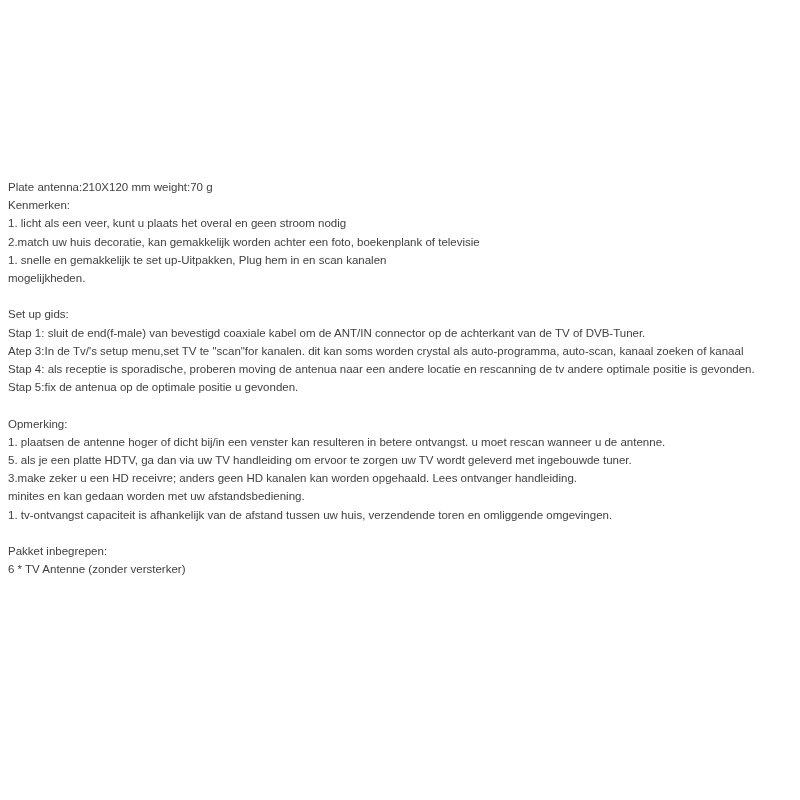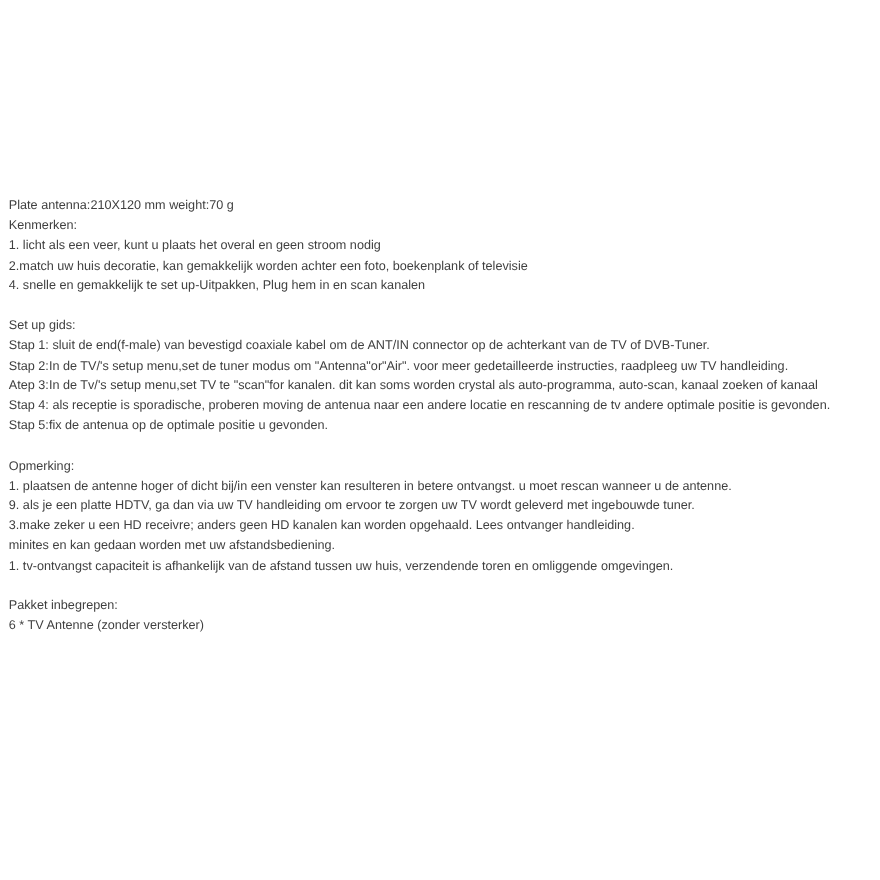--- a/index.html
+++ b/index.html
@@ -44,40 +44,40 @@
   <div class="doc">
 
     <div class="block">
       <p class="line">Plate antenna:210X120 mm weight:70 g</p>
     </div>
 
     <div class="block">
       <p class="line">Kenmerken:</p>
       <p class="line">1. licht als een veer, kunt u plaats het overal en geen stroom nodig</p>
       <p class="line">2.match uw huis decoratie, kan gemakkelijk worden achter een foto, boekenplank of televisie</p>
-      <p class="line">4. snelle en gemakkelijk te set up-Uitpakken, Plug hem in en scan kanalen</p>
+      <p class="line">1. snelle en gemakkelijk te set up-Uitpakken, Plug hem in en scan kanalen</p>
+      <p class="line">mogelijkheden.</p>
     </div>
 
     <div class="spacer"></div>
 
     <div class="block">
       <p class="line">Set up gids:</p>
       <p class="line">Stap 1: sluit de end(f-male) van bevestigd coaxiale kabel om de ANT/IN connector op de achterkant van de TV of DVB-Tuner.</p>
-      <p class="line">Stap 2:In de TV/'s setup menu,set de tuner modus om "Antenna"or"Air". voor meer gedetailleerde instructies, raadpleeg uw TV handleiding.</p>
       <p class="line">Atep 3:In de Tv/'s setup menu,set TV te "scan"for kanalen. dit kan soms worden crystal als auto-programma, auto-scan, kanaal zoeken of kanaal</p>
       <p class="line">Stap 4: als receptie is sporadische, proberen moving de antenua naar een andere locatie en rescanning de tv andere optimale positie is gevonden.</p>
       <p class="line">Stap 5:fix de antenua op de optimale positie u gevonden.</p>
     </div>
 
     <div class="spacer"></div>
 
     <div class="block">
       <p class="line">Opmerking:</p>
       <p class="line">1. plaatsen de antenne hoger of dicht bij/in een venster kan resulteren in betere ontvangst. u moet rescan wanneer u de antenne.</p>
-      <p class="line">9. als je een platte HDTV, ga dan via uw TV handleiding om ervoor te zorgen uw TV wordt geleverd met ingebouwde tuner.</p>
+      <p class="line">5. als je een platte HDTV, ga dan via uw TV handleiding om ervoor te zorgen uw TV wordt geleverd met ingebouwde tuner.</p>
       <p class="line">3.make zeker u een HD receivre; anders geen HD kanalen kan worden opgehaald. Lees ontvanger handleiding.</p>
       <p class="line">minites en kan gedaan worden met uw afstandsbediening.</p>
       <p class="line">1. tv-ontvangst capaciteit is afhankelijk van de afstand tussen uw huis, verzendende toren en omliggende omgevingen.</p>
     </div>
 
     <div class="spacer"></div>
 
     <div class="block">
       <p class="line">Pakket inbegrepen:</p>
       <p class="line">6 * TV Antenne (zonder versterker)</p>

